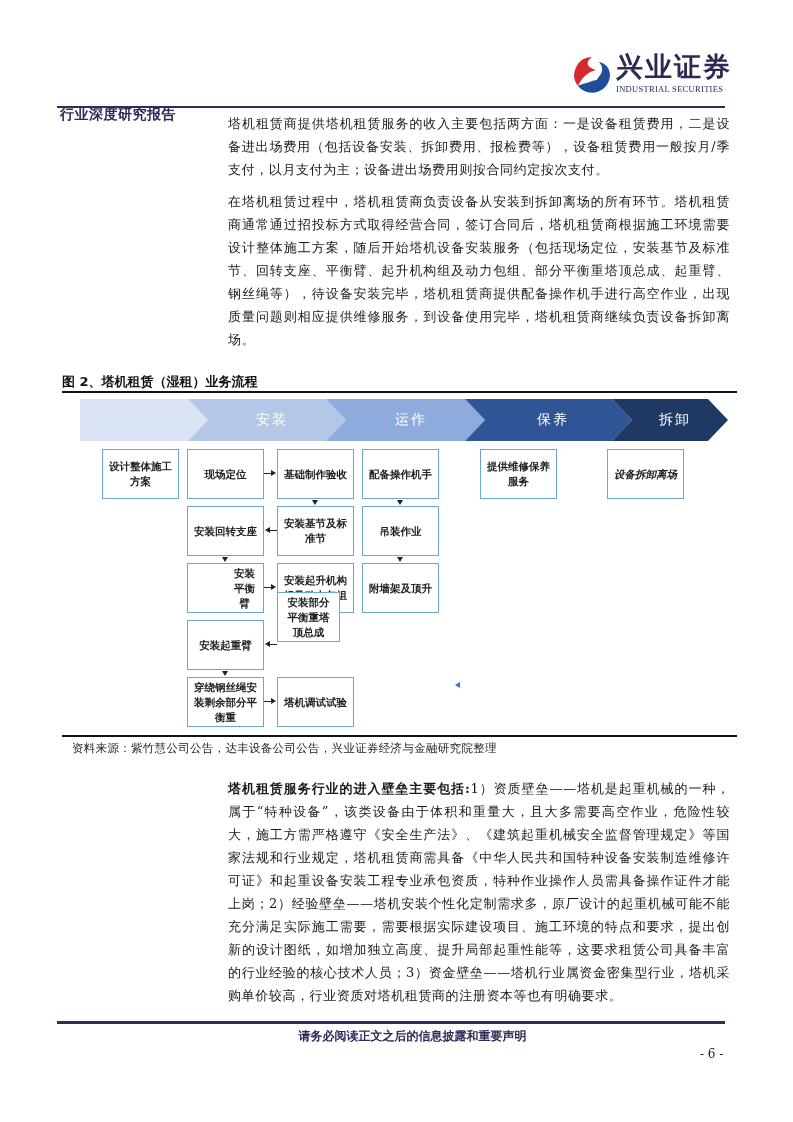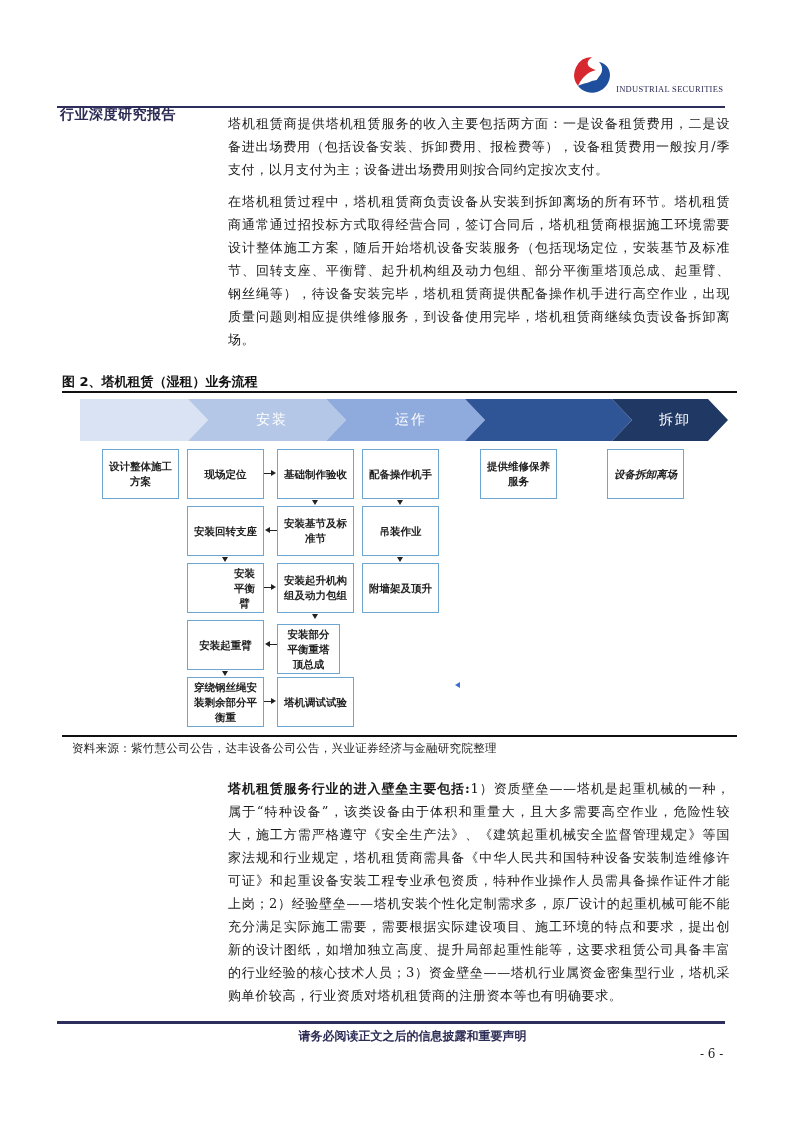--- a/index.html
+++ b/index.html
@@ -43,20 +43,21 @@
 <body>
 
 <div class="abs hdr-title">行业深度研究报告</div>
 <div class="abs logo">
   <svg width="40" height="40" viewBox="0 0 40 40" style="position:absolute;left:0;top:5px;">
     <circle cx="20" cy="20" r="18" fill="#ffffff"></circle>
     <path d="M20 2 A18 18 0 0 0 6 31 C10 22 16 17 24 15 C16 13 12 8 20 2 Z" fill="#d6282e"></path>
     <path d="M6 31 A18 18 0 0 0 38 20 C38 13 33 8 27 7 C32 12 31 20 24 24 C18 28 11 28 6 31 Z" fill="#1f4e9c"></path>
     <circle cx="22" cy="21" r="4.5" fill="#ffffff"></circle>
   </svg>
+  <div class="logo-cn">兴业证券</div>
   <div class="logo-en">INDUSTRIAL SECURITIES</div>
 </div>
 <div class="abs hdr-line"></div>
 
 <div class="abs para" style="top:112px;">
   <p>塔机租赁商提供塔机租赁服务的收入主要包括两方面：一是设备租赁费用，二是设备进出场费用（包括设备安装、拆卸费用、报检费等），设备租赁费用一般按月/季支付，以月支付为主；设备进出场费用则按合同约定按次支付。</p>
 </div>
 
 <div class="abs para" style="top:190px;">
   <p>在塔机租赁过程中，塔机租赁商负责设备从安装到拆卸离场的所有环节。塔机租赁商通常通过招投标方式取得经营合同，签订合同后，塔机租赁商根据施工环境需要设计整体施工方案，随后开始塔机设备安装服务（包括现场定位，安装基节及标准节、回转支座、平衡臂、起升机构组及动力包组、部分平衡重塔顶总成、起重臂、钢丝绳等），待设备安装完毕，塔机租赁商提供配备操作机手进行高空作业，出现质量问题则相应提供维修服务，到设备使用完毕，塔机租赁商继续负责设备拆卸离场。</p>
@@ -68,35 +69,36 @@
 <div class="abs chev-wrap">
   <svg width="648" height="42" viewBox="0 0 648 42" style="position:absolute;left:0;top:0;">
     <polygon points="0,0 108,0 128,21 108,42 0,42" fill="#dae3f3"></polygon>
     <polygon points="108,0 246,0 266,21 246,42 108,42 128,21" fill="#b4c7e7"></polygon>
     <polygon points="246,0 385,0 405,21 385,42 246,42 266,21" fill="#8faadc"></polygon>
     <polygon points="385,0 532,0 552,21 532,42 385,42 405,21" fill="#2f5597"></polygon>
     <polygon points="532,0 628,0 648,21 628,42 532,42 552,21" fill="#203864"></polygon>
   </svg>
   <div class="chev" style="left:128px;width:128px;">安装</div>
   <div class="chev" style="left:266px;width:130px;">运作</div>
+  <div class="chev" style="left:405px;width:136px;">保养</div>
   <div class="chev" style="left:552px;width:86px;">拆卸</div>
 </div>
 
 <div class="box" style="left:102px;top:449px;width:77px;height:50px;">设计整体施工方案</div>
 
 <div class="box" style="left:187px;top:449px;width:77px;height:50px;">现场定位</div>
 <div class="box" style="left:187px;top:506px;width:77px;height:50px;">安装回转支座</div>
 <div class="box" style="left:187px;top:563px;width:77px;height:50px;padding-left:44px;">安装平衡臂</div>
 <div class="box" style="left:187px;top:620px;width:77px;height:50px;">安装起重臂</div>
 <div class="box" style="left:187px;top:677px;width:77px;height:50px;">穿绕钢丝绳安装剩余部分平衡重</div>
 
 <div class="box" style="left:277px;top:449px;width:77px;height:50px;">基础制作验收</div>
 <div class="box" style="left:277px;top:506px;width:77px;height:50px;">安装基节及标准节</div>
 <div class="box" style="left:277px;top:563px;width:77px;height:50px;">安装起升机构组及动力包组</div>
-<div class="box" style="left:277px;top:624px;width:63px;height:50px;">安装部分平衡重塔顶总成</div>
+<div class="box" style="left:277px;top:592px;width:63px;height:50px;">安装部分平衡重塔顶总成</div>
 <div class="box" style="left:277px;top:677px;width:77px;height:50px;">塔机调试试验</div>
 
 <div class="box" style="left:362px;top:449px;width:77px;height:50px;">配备操作机手</div>
 <div class="box" style="left:362px;top:506px;width:77px;height:50px;">吊装作业</div>
 <div class="box" style="left:362px;top:563px;width:77px;height:50px;">附墙架及顶升</div>
 
 <div class="box" style="left:480px;top:449px;width:77px;height:50px;">提供维修保养服务</div>
 <div class="box" style="left:607px;top:449px;width:77px;height:50px;font-style:italic;">设备拆卸离场</div>
 
 <div class="arrow arr-h" style="left:264px;top:473px;width:8px;"></div>

